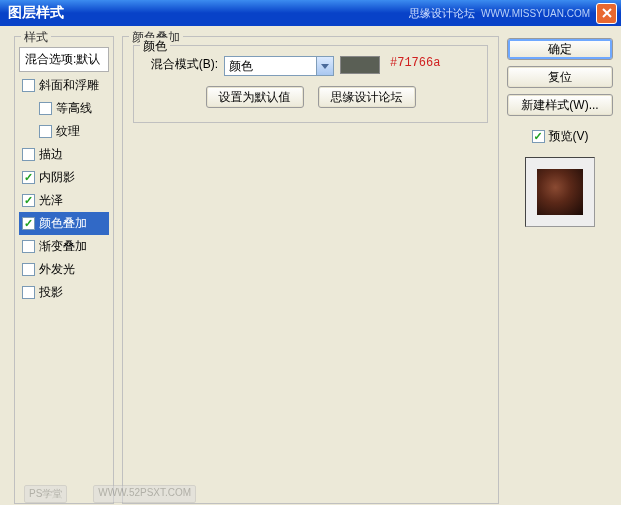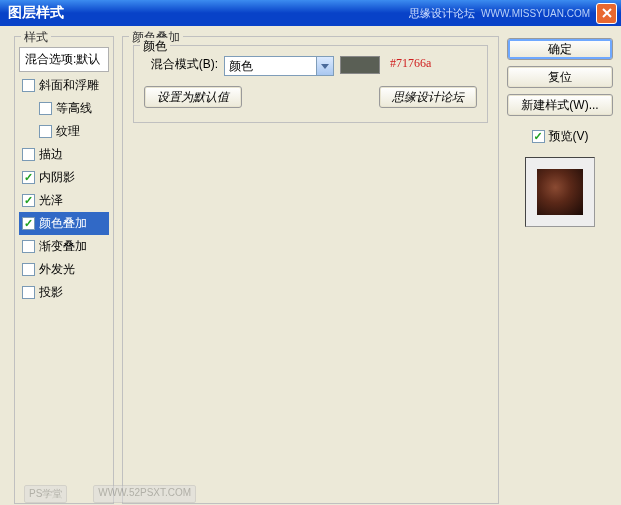--- a/index.html
+++ b/index.html
@@ -28,30 +28,30 @@
 .main-col { flex: 1; }
 .main-col .fieldset { height: 468px; padding: 8px 10px; }
 .inner-fieldset { border: 1px solid #c0c0c0; padding: 10px 10px 14px 10px; position: relative; }
 .inner-fieldset > legend { position: absolute; top: -8px; left: 6px; background: #ece9d8; padding: 0 3px; }
 
 .row { display: flex; align-items: flex-start; margin-bottom: 10px; gap: 2px; }
 .row label { width: 74px; text-align: right; margin-right: 4px; }
 .select { flex: 0 0 110px; height: 20px; border: 1px solid #7f9db9; background: #fff; display: flex; align-items: center; padding: 0 4px; position: relative; }
 .select .arrow { position: absolute; right: 0; top: 0; width: 17px; height: 18px; background: linear-gradient(180deg,#dbeaff,#a9c7f0); border-left: 1px solid #7f9db9; display: flex; align-items: center; justify-content: center; }
 .swatch { width: 40px; height: 18px; background: #5a5f55; border: 1px solid #888; margin-left: 4px; }
-.hexlabel { color: #d02020; margin-left: 8px; font-family: Liberation Serif, serif; }
+.hexlabel { color: #d02020; margin-left: 8px; font-family: Liberation Mono, monospace; }
 
 .slider-track { flex: 0 0 110px; height: 4px; border: 1px solid #999; background: #f0f0f0; position: relative; }
 .slider-thumb { position: absolute; top: -6px; left: 33%; width: 10px; height: 16px; }
 .slider-thumb::before { content: ""; position: absolute; top: 0; left: 0; border-left: 5px solid transparent; border-right: 5px solid transparent; border-bottom: 8px solid #888; }
 .slider-thumb::after { content: ""; position: absolute; top: 8px; left: 0; border-left: 5px solid transparent; border-right: 5px solid transparent; border-top: 8px solid #888; }
 
 .numinput { width: 40px; height: 20px; border: 1px solid #7f9db9; background: #fff; padding: 0 3px; text-align: left; }
 
-.btn-row { display: flex; gap: 14px; justify-content: space-between; margin-top: 4px; font-style: italic; }
+.btn-row { display: flex; gap: 14px; justify-content: center; margin-top: 4px; }
 .btn { height: 22px; border: 1px solid #9a9a9a; border-radius: 3px; background: linear-gradient(180deg,#ffffff,#ece9d8); padding: 0 12px; display: inline-flex; align-items: center; justify-content: center; cursor: pointer; box-shadow: 0 0 0 1px #e8e4d0 inset; }
 
 .right-col { width: 106px; display: flex; flex-direction: column; gap: 6px; padding-top: 2px; align-items: center; }
 .right-col .btn { width: 100%; }
 .btn.primary { box-shadow: 0 0 0 2px #6ea8ff inset; }
 .preview-check { display: flex; align-items: center; gap: 4px; margin-top: 6px; justify-content: center; }
 .preview-box { width: 70px; height: 70px; border: 1px inset #999; background: #eee; margin: 6px auto 0; display: flex; align-items: center; justify-content: center; }
 .preview-img { width: 46px; height: 46px; background: radial-gradient(circle at 40% 40%, #8a4a32 0%, #5a2818 40%, #1a0a06 100%); }
 
 .watermark { position: absolute; left: 2px; bottom: 2px; display: flex; gap: 4px; opacity: .5; }

